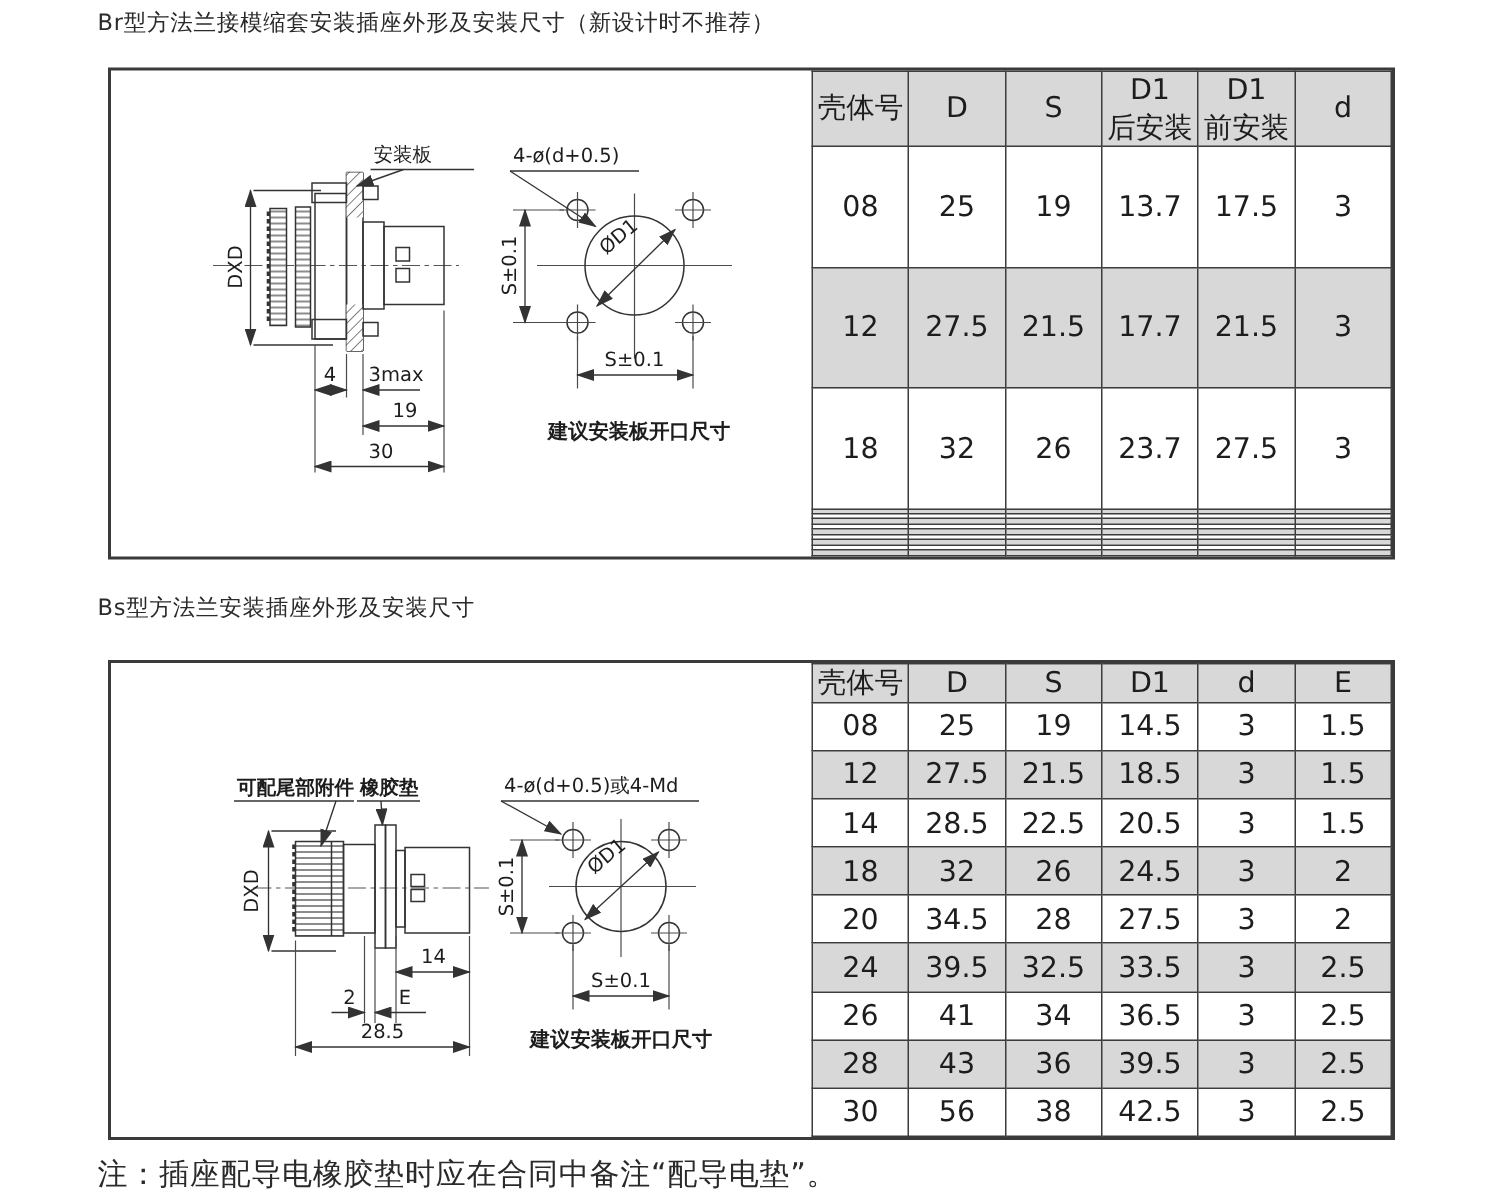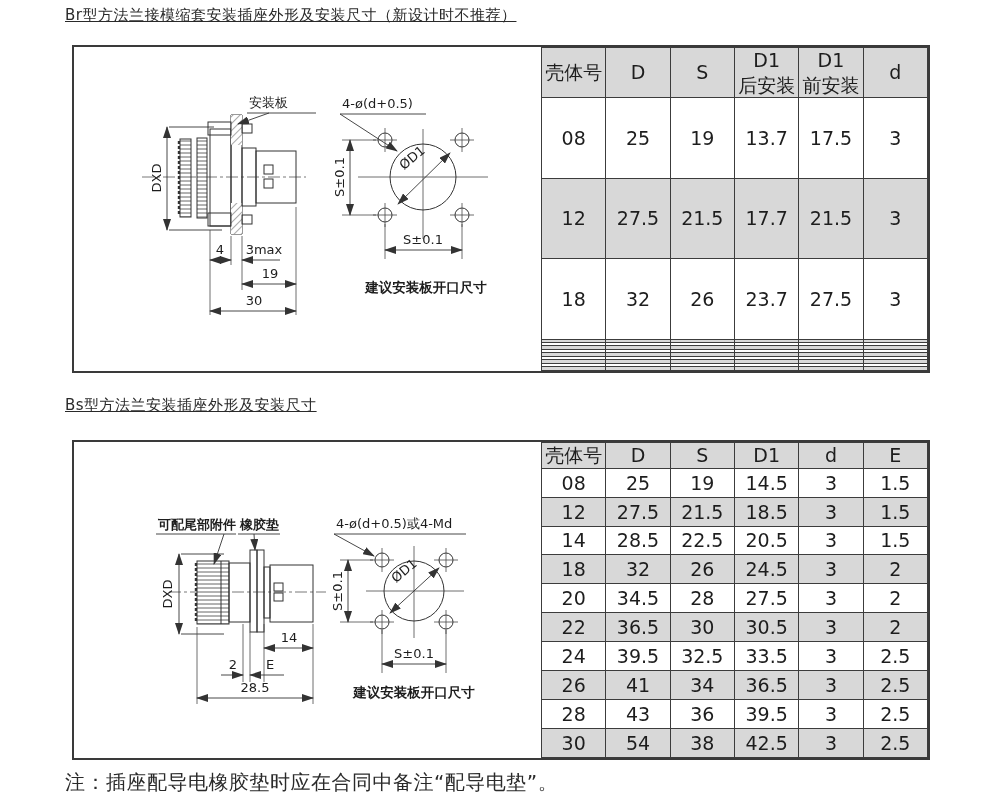--- a/index.html
+++ b/index.html
@@ -1,21 +1,21 @@
 <!DOCTYPE html>
 <html><head>
 <meta charset="utf-8">
 <style>
   html,body { margin:0; padding:0; background:#ffffff; }
   #page {
     position:relative; width:1000px; height:798px; background:#ffffff;
     font-family:"DejaVu Sans","Liberation Sans",sans-serif; color:#222;
     overflow:hidden;
   }
-  .title { position:absolute; left:65px; font-size:15px; font-weight:500; color:#2a2a2a; letter-spacing:0.5px;text-decoration:underline; }
+  .title { position:absolute; left:65px; font-size:15px; font-weight:500; color:#2a2a2a; letter-spacing:0.5px; }
   #title-br { top:6px; }
   #title-bs { top:396px; }
   .section { position:absolute; left:72px; width:858px; border:2px solid #3a3a3a; background:#fff; box-sizing:border-box; }
   #section-br { top:45px; height:328px; }
   #section-bs { top:440px; height:320px; }
   .dwg { position:absolute; left:0; top:0; }
   table.dims { position:absolute; left:467px; top:0; width:387px; height:100%;
     border-collapse:collapse; table-layout:fixed; font-size:19px; color:#1d1d1d; }
   table.dims th, table.dims td { border:1px solid #3c3c3c; text-align:center; vertical-align:middle; padding:0; }
   table.dims thead th { background:#d8d8d8; font-weight:normal; white-space:pre-line; line-height:1.3; }
@@ -381,28 +381,20 @@
           </tr>
           <tr>
             <td>20</td>
             <td>34.5</td>
             <td>28</td>
             <td>27.5</td>
             <td>3</td>
             <td>2</td>
           </tr>
           <tr>
-            <td>22</td>
-            <td>36.5</td>
-            <td>30</td>
-            <td>30.5</td>
-            <td>3</td>
-            <td>2</td>
-          </tr>
-          <tr>
             <td>24</td>
             <td>39.5</td>
             <td>32.5</td>
             <td>33.5</td>
             <td>3</td>
             <td>2.5</td>
           </tr>
           <tr>
             <td>26</td>
             <td>41</td>
@@ -414,21 +406,21 @@
           <tr>
             <td>28</td>
             <td>43</td>
             <td>36</td>
             <td>39.5</td>
             <td>3</td>
             <td>2.5</td>
           </tr>
           <tr>
             <td>30</td>
-            <td>54</td>
+            <td>56</td>
             <td>38</td>
             <td>42.5</td>
             <td>3</td>
             <td>2.5</td>
           </tr>
         </tbody>
       </table>
   </div>
 
   <div id="note">注：插座配导电橡胶垫时应在合同中备注“配导电垫”。</div>

